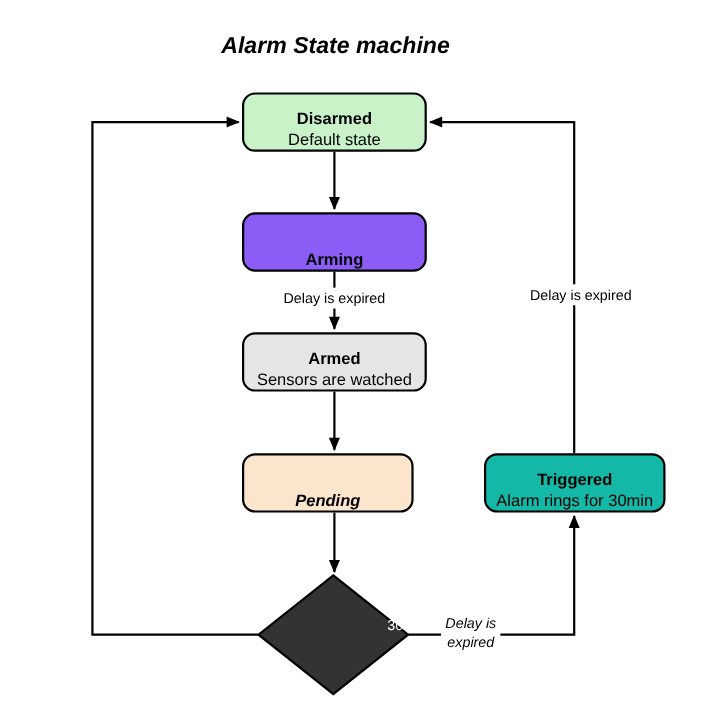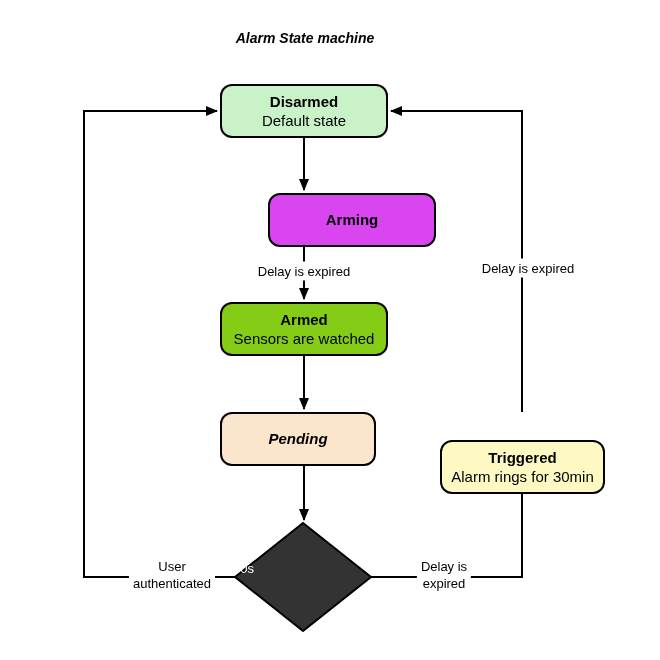--- a/index.html
+++ b/index.html
@@ -2,51 +2,51 @@
 <html><head>
 <meta charset="utf-8">
 <style>
   html,body { margin:0; padding:0; background:#ffffff; }
   .canvas {
     position:relative; width:660px; height:660px; background:#ffffff;
     font-family:"Liberation Sans", sans-serif; color:#000; overflow:hidden;
   }
   .diagram-title {
     position:absolute; left:150px; top:30px; width:310px;
-    text-align:center; font-size:14px; font-style:italic; font-weight:bold;
+    text-align:center; font-size:21px; font-style:italic; font-weight:bold;
   }
   svg.wires { position:absolute; left:0; top:0; z-index:1; }
   .wire { stroke:#000; stroke-width:2; fill:none; }
   .state {
     position:absolute; z-index:2; box-sizing:border-box;
     border:2px solid #000; border-radius:12px;
-    display:flex; flex-direction:column; align-items:center; justify-content:center;
+    display:flex; flex-direction:column; align-items:center; justify-content:flex-end;
     gap:2px; text-align:center;
   }
   .state .t { font-weight:bold; font-size:15px; line-height:1.15; }
   .state .s { font-size:15px; line-height:1.15; }
   .st-disarmed  { left:220px; top:84px;  width:168px; height:54px; }
   .st-arming    { left:220px; top:193px; width:168px; height:54px; }
   .st-armed     { left:220px; top:302px; width:168px; height:54px; }
   .st-pending   { left:220px; top:412px; width:156px; height:54px;font-style:italic; }
   .st-triggered { left:440px; top:412px; width:165px; height:54px; }
   .edge-label {
     position:absolute; z-index:3; transform:translate(-50%,-50%);
     background:#ffffff; font-size:13px; line-height:17px;
     text-align:center; padding:1px 4px; white-space:nowrap;
   }
   .el-alarm-enabled    { left:304px; top:161px; }
   .el-delay-expired    { left:304px; top:271px; }
   .el-sensors-trig     { left:304px; top:381px; }
   .el-delay-disabled   { left:528px; top:268px; }
   .el-user-auth        { left:172px; top:575px; }
-  .el-delay-exp-bottom { left:444px; top:575px; }
+  .el-delay-exp-bottom { left:428px; top:575px;font-style:italic; }
   .diamond-label {
     position:absolute; z-index:2; left:233px; top:560px; width:140px;
-    text-align:left; color:#ffffff; font-size:13px; line-height:17px;
+    text-align:right; color:#ffffff; font-size:13px; line-height:17px;
   }
 </style>
 </head>
 <body>
 
 <div class="canvas">
 
   <div class="diagram-title">Alarm State machine</div>
 
   <svg class="wires" width="660" height="660" viewBox="0 0 660 660">
@@ -63,53 +63,49 @@
     <path class="wire" d="M371,577 L522,577 L522,469" marker-end="url(#arrow)"></path>
     <path class="wire" d="M522,412 L522,111 L391,111" marker-end="url(#arrow)"></path>
     <polygon points="303,523 371,577 303,631 235,577" stroke="#000" stroke-width="2" fill="#333333"></polygon>
   </svg>
 
   <div class="state st-disarmed" style="background: rgb(201, 242, 201);">
     <div class="t">Disarmed</div>
     <div class="s">Default state</div>
   </div>
 
-  <div class="state st-arming" style="background: #d946ef; margin-left: 48px;">
+  <div class="state st-arming" style="background: #8b5cf6;">
     <div class="t">Arming</div>
   </div>
 
-  <div class="state st-armed" style="background: #84cc16;">
+  <div class="state st-armed" style="background: #e5e5e5;">
     <div class="t">Armed</div>
     <div class="s">Sensors are watched</div>
   </div>
 
   <div class="state st-pending" style="background: rgb(252, 229, 205);">
     <div class="t">Pending</div>
   </div>
 
-  <div class="state st-triggered" style="background: #fef9c3; margin-top: 28px;">
+  <div class="state st-triggered" style="background: #14b8a6;">
     <div class="t">Triggered</div>
     <div class="s">Alarm rings for 30min</div>
   </div>
 
   <div class="diamond-label">
     <div>30s</div>
   </div>
 
 
   <div class="edge-label el-delay-expired">Delay is expired</div>
 
 
   <div class="edge-label el-delay-disabled">
     <div>Delay is expired</div>
   </div>
 
-  <div class="edge-label el-user-auth">
-    <div>User</div>
-    <div>authenticated</div>
-  </div>
 
   <div class="edge-label el-delay-exp-bottom">
     <div>Delay is</div>
     <div>expired</div>
   </div>
 
 </div>
 
 </body></html>

